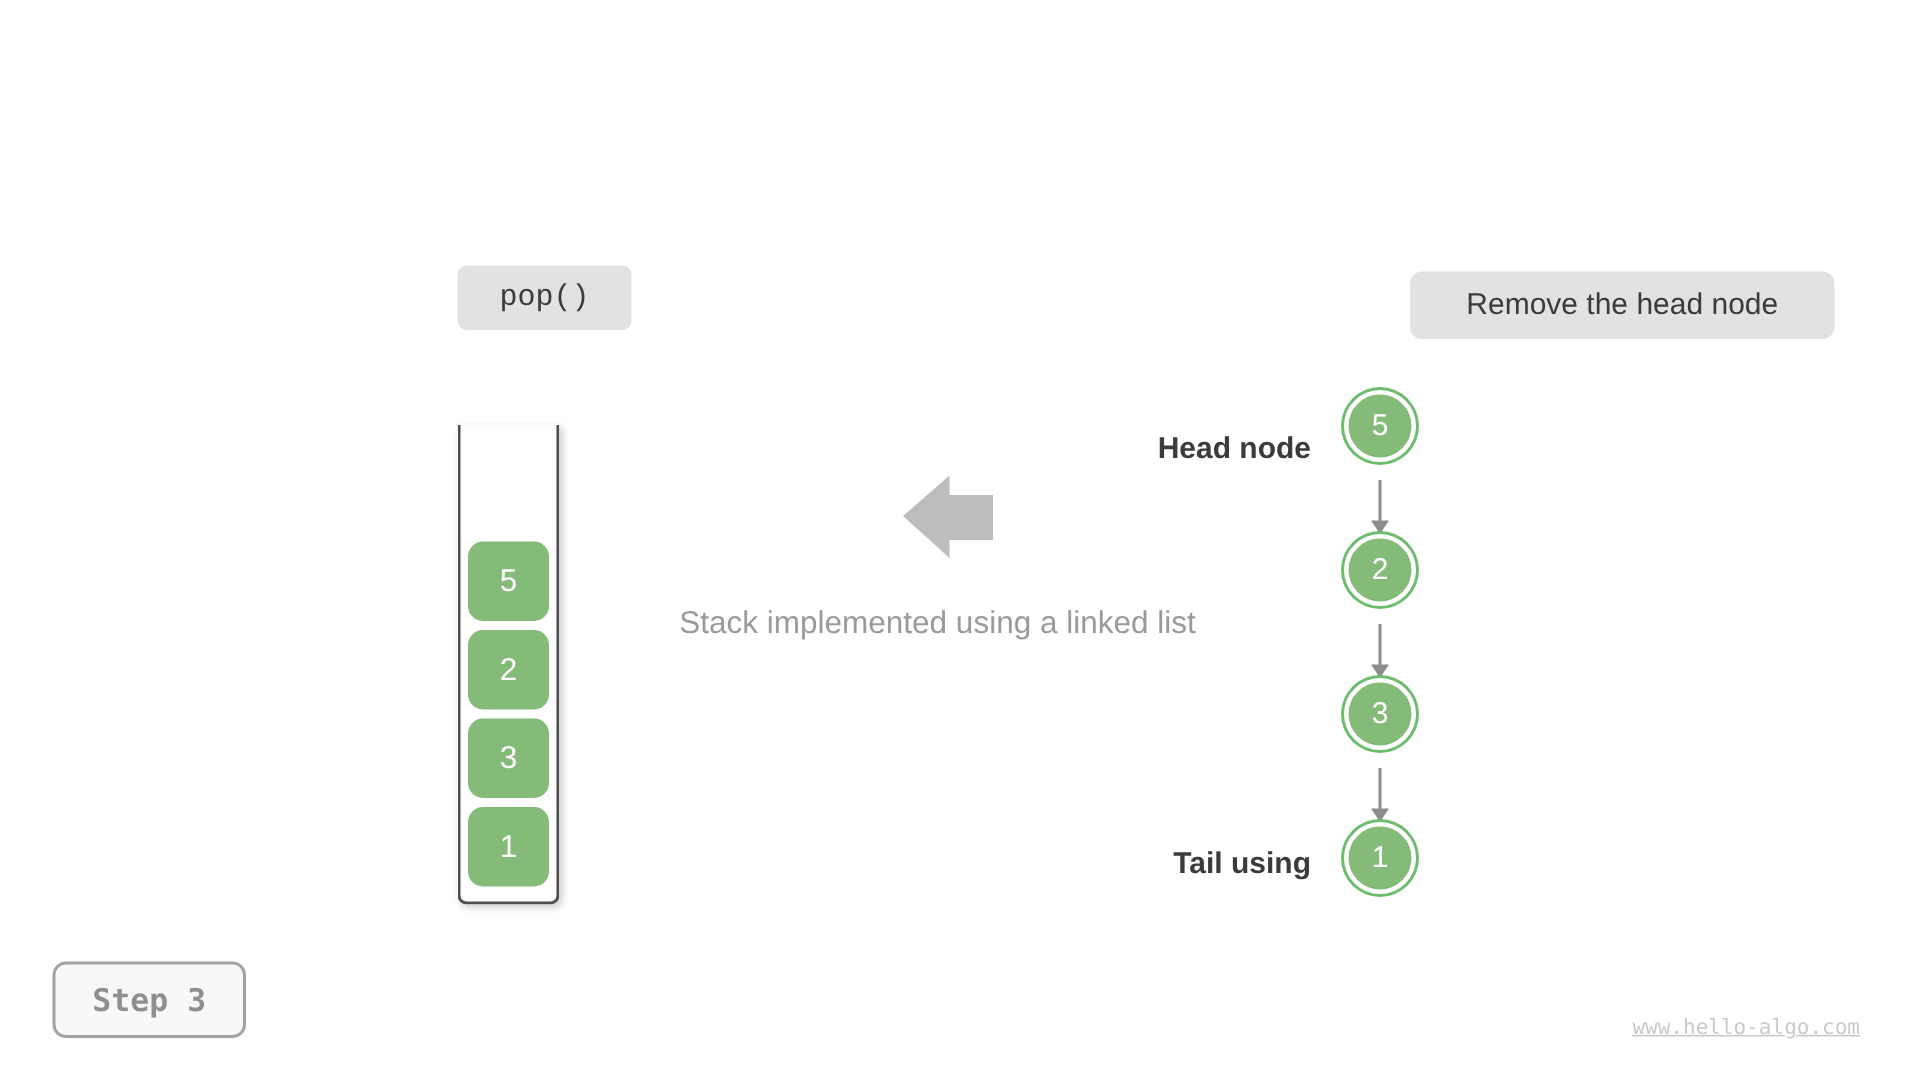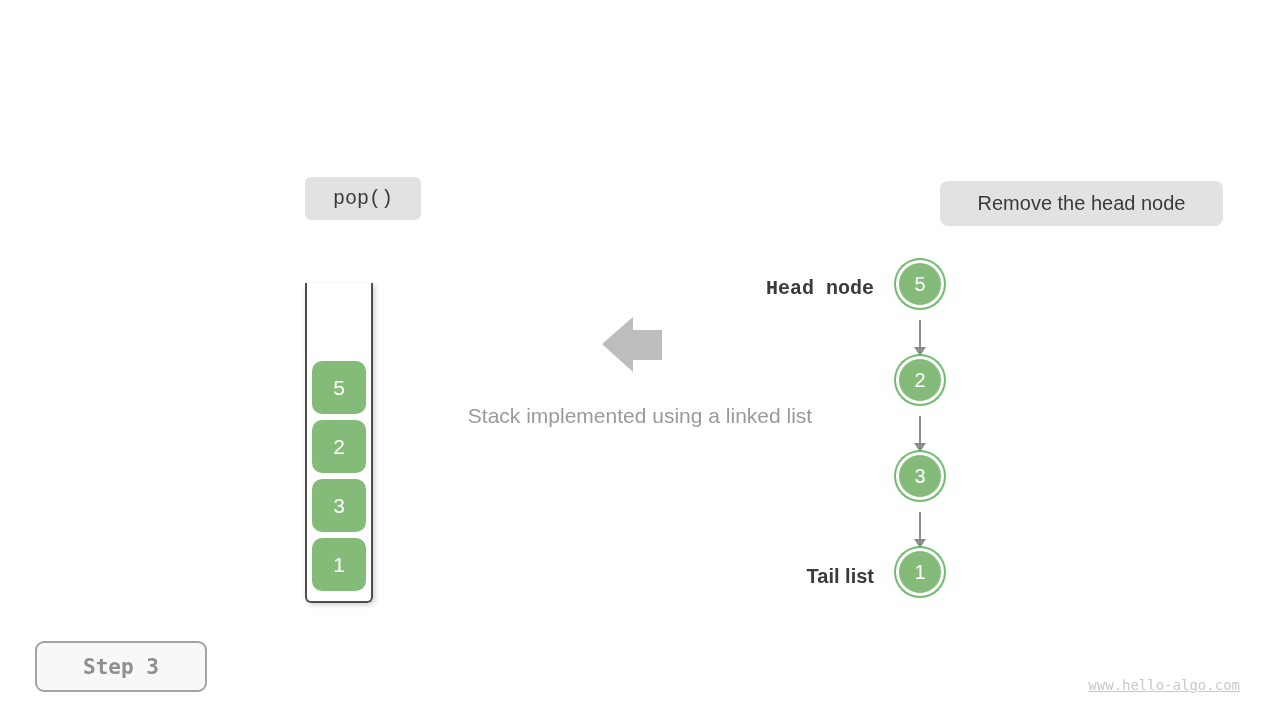--- a/index.html
+++ b/index.html
@@ -82,21 +82,21 @@
     border-right: 31px solid var(--big-arrow-gray);
   }
   .big-arrow-tail {
     position: absolute;
     left: 632px; top: 330px;
     width: 30px; height: 30px;
     background: var(--big-arrow-gray);
   }
   .caption {
     position: absolute;
-    left: 340px; top: 404px;
+    left: 325px; top: 404px;
     width: 600px;
     text-align: center;
     font-size: 21px;
     color: var(--caption-gray);
   }
   
   .ll-node {
     position: absolute;
     left: 891px;
     width: 48px; height: 48px;
@@ -139,26 +139,26 @@
   }
   .node-label {
     position: absolute;
     right: 406px;
     width: 220px;
     text-align: right;
     font-size: 20px;
     font-weight: bold;
     color: var(--dark-text);
   }
-  .head-label { top: 277px; font-family: Liberation Mono, monospace; }
+  .head-label { top: 288px; }
   .tail-label { top: 565px; }
   .step-badge {
     position: absolute;
     left: 35px; top: 641px;
-    width: 172px; height: 51px;
+    width: 129px; height: 51px;
     background: #f8f8f8;
     border: 2px solid #a3a3a3;
     border-radius: 9px;
     color: var(--step-gray);
     font-family: "DejaVu Sans Mono", monospace;
     font-size: 21px;
     font-weight: bold;
     display: flex;
     align-items: center;
     justify-content: center;
@@ -186,21 +186,21 @@
     <div class="stack-item i2">3</div>
     <div class="stack-item i3">1</div>
   </div>
 
   <div class="big-arrow-head"></div>
   <div class="big-arrow-tail"></div>
 
   <div class="caption">Stack implemented using a linked list</div>
 
   <div class="node-label head-label">Head node</div>
-  <div class="node-label tail-label">Tail list</div>
+  <div class="node-label tail-label">Tail using</div>
 
   <div class="ll-node n0">5</div>
   <div class="connector c0">
     <div class="line"></div>
     <div class="head"></div>
   </div>
   <div class="ll-node n1">2</div>
   <div class="connector c1">
     <div class="line"></div>
     <div class="head"></div>

